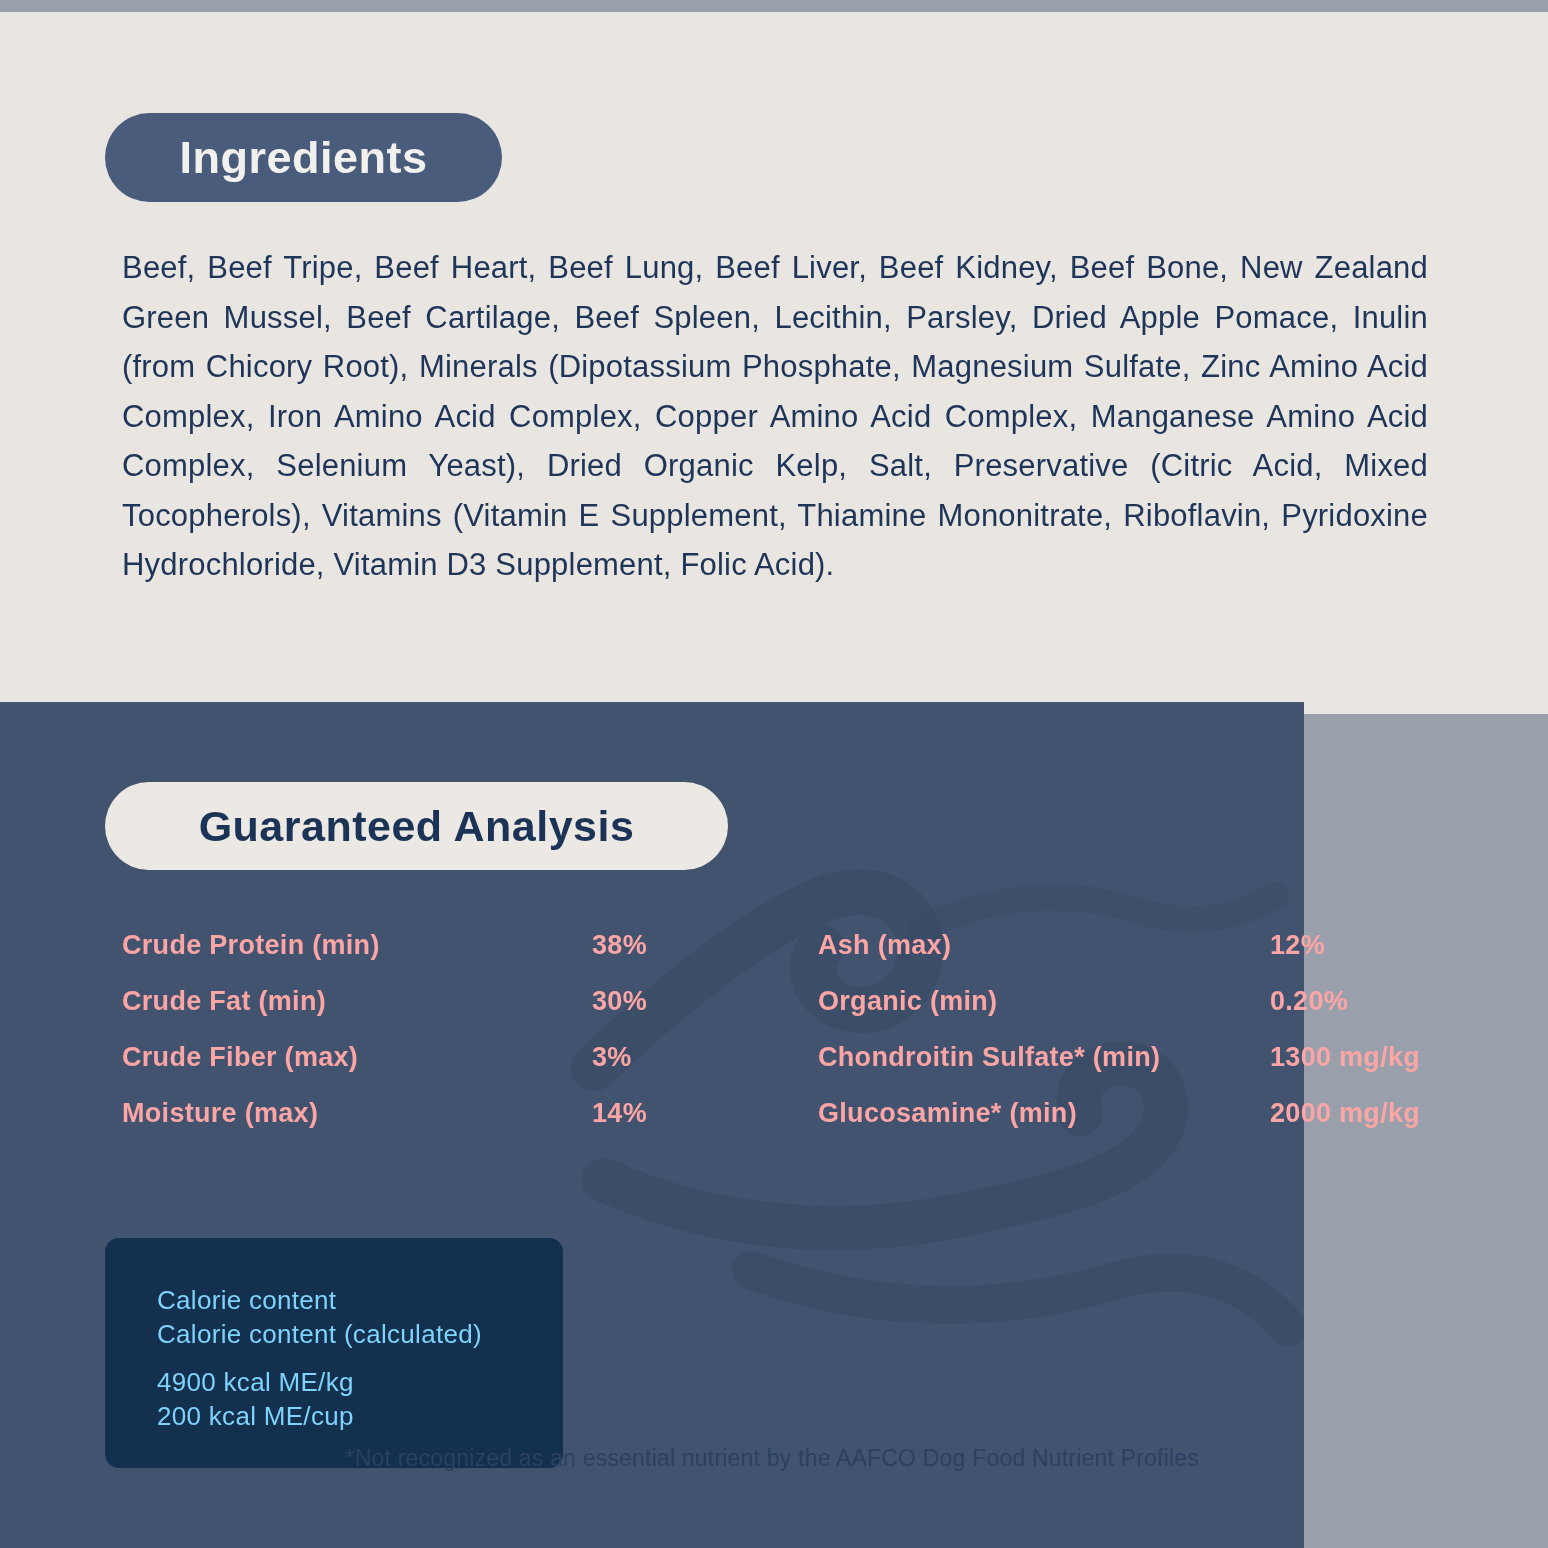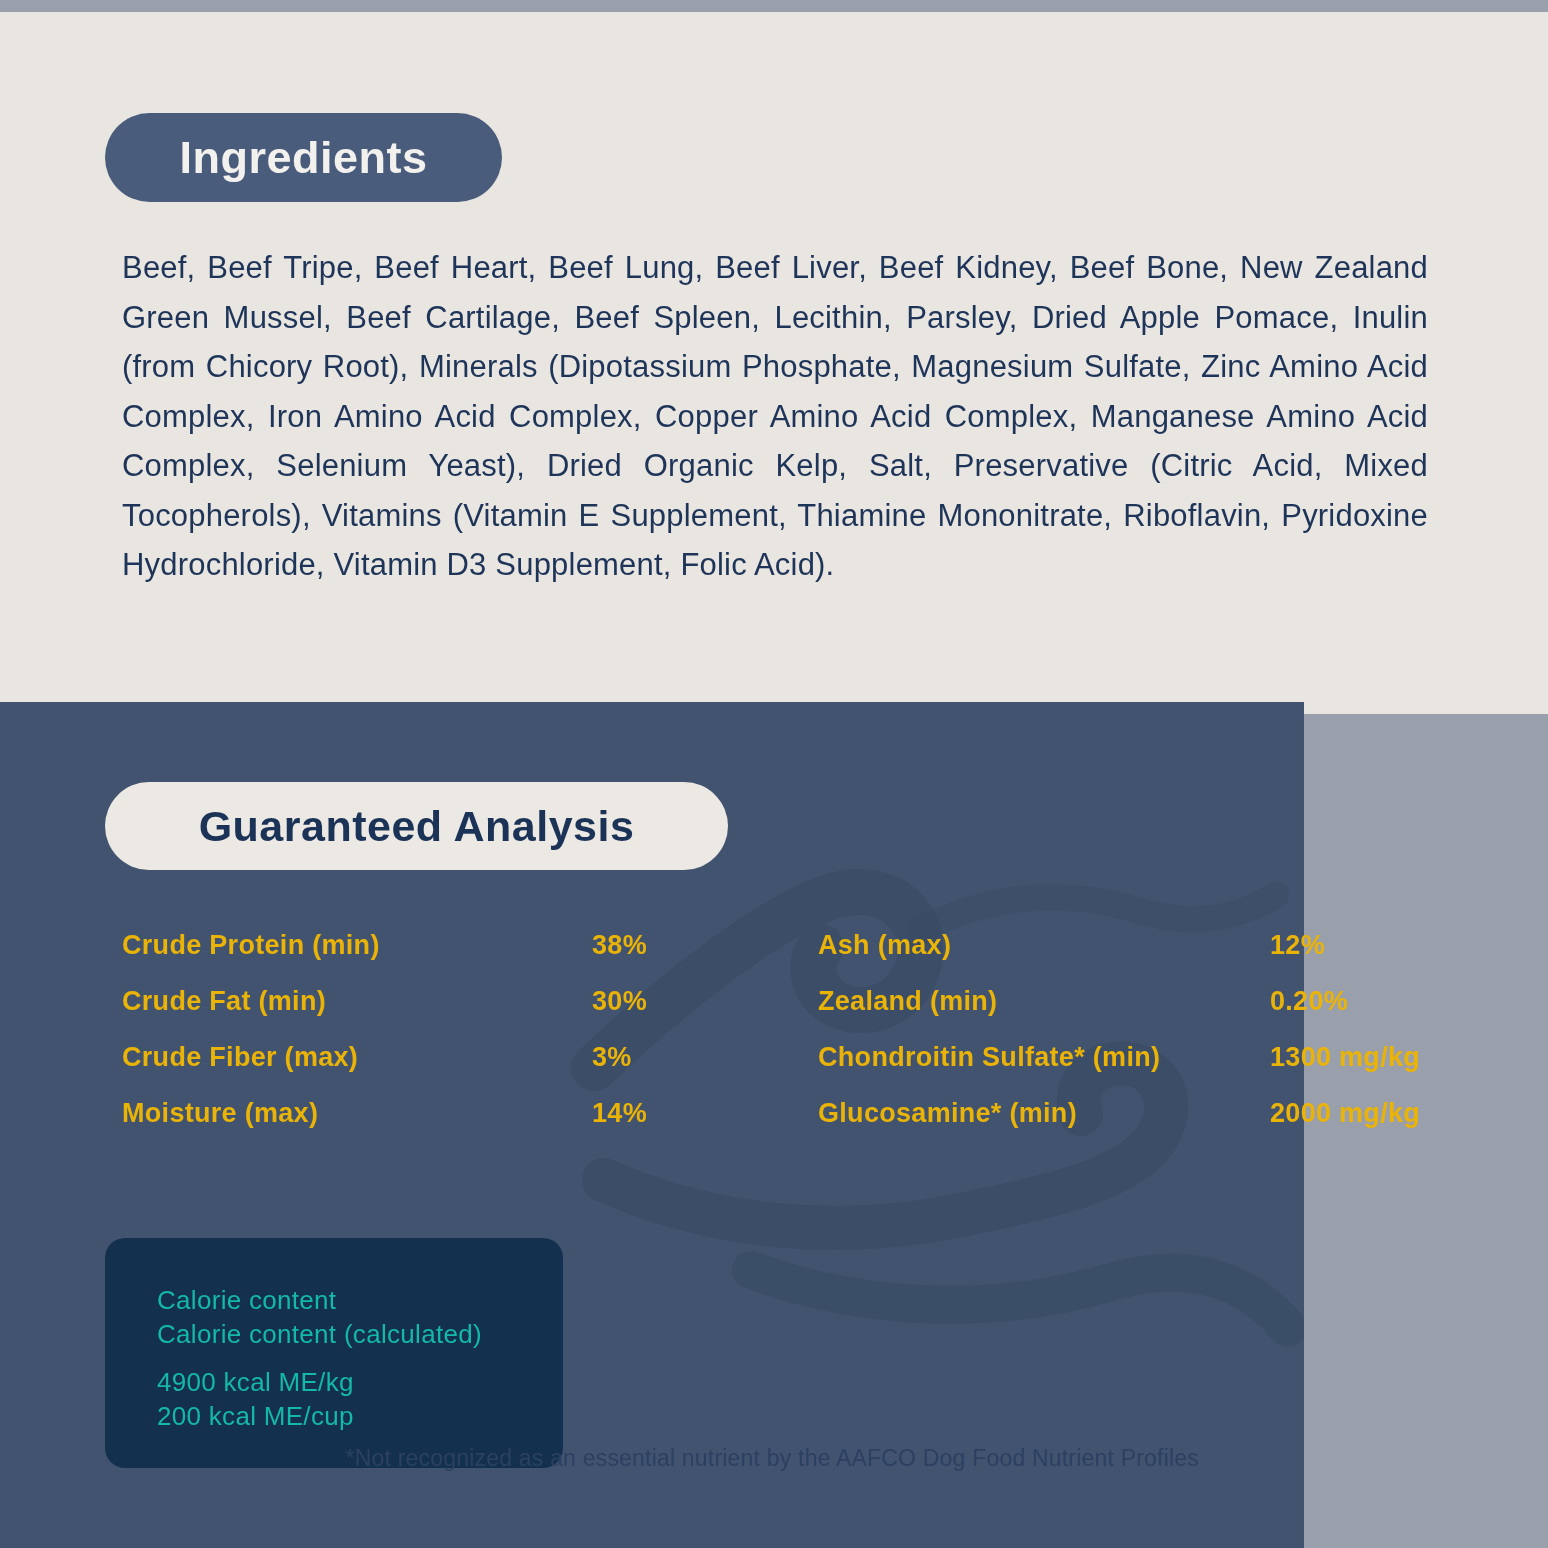--- a/index.html
+++ b/index.html
@@ -57,35 +57,35 @@
     color:#1b3356;
     font-size:43px;
   }
   .ga-grid{
     position:absolute;
     left:122px;top:215px;
     width:1321px;
     display:grid;
     grid-template-columns:470px 226px 452px 1fr;
     grid-auto-rows:56px;
-    color:#eab308;
+    color:#fca5a5;
     font-weight:bold;
     font-size:27px;
     letter-spacing:0.3px;
   }
   .ga-grid .cell{line-height:56px;white-space:nowrap;}
   .cal-box{
     position:absolute;
     left:105px;top:536px;
     width:458px;height:230px;
     background:#14304f;
-    border-radius:20px;
+    border-radius:14px;
     box-sizing:border-box;
     padding:45px 0 0 52px;
-    color:#14b8a6;
+    color:#7dd3fc;
     font-size:26px;
     line-height:34px;
     letter-spacing:0.3px;
   }
   .cal-gap{height:14px;}
   .footnote{
     position:absolute;
     right:105px;top:743px;
     font-size:23px;
     color:#2c4062;
@@ -121,21 +121,21 @@
     </div>
 
     <div class="ga-grid">
       <div class="cell">Crude Protein (min)</div>
       <div class="cell">38%</div>
       <div class="cell">Ash (max)</div>
       <div class="cell">12%</div>
 
       <div class="cell">Crude Fat (min)</div>
       <div class="cell">30%</div>
-      <div class="cell">Zealand (min)</div>
+      <div class="cell">Organic (min)</div>
       <div class="cell">0.20%</div>
 
       <div class="cell">Crude Fiber (max)</div>
       <div class="cell">3%</div>
       <div class="cell">Chondroitin Sulfate* (min)</div>
       <div class="cell">1300 mg/kg</div>
 
       <div class="cell">Moisture (max)</div>
       <div class="cell">14%</div>
       <div class="cell">Glucosamine* (min)</div>

